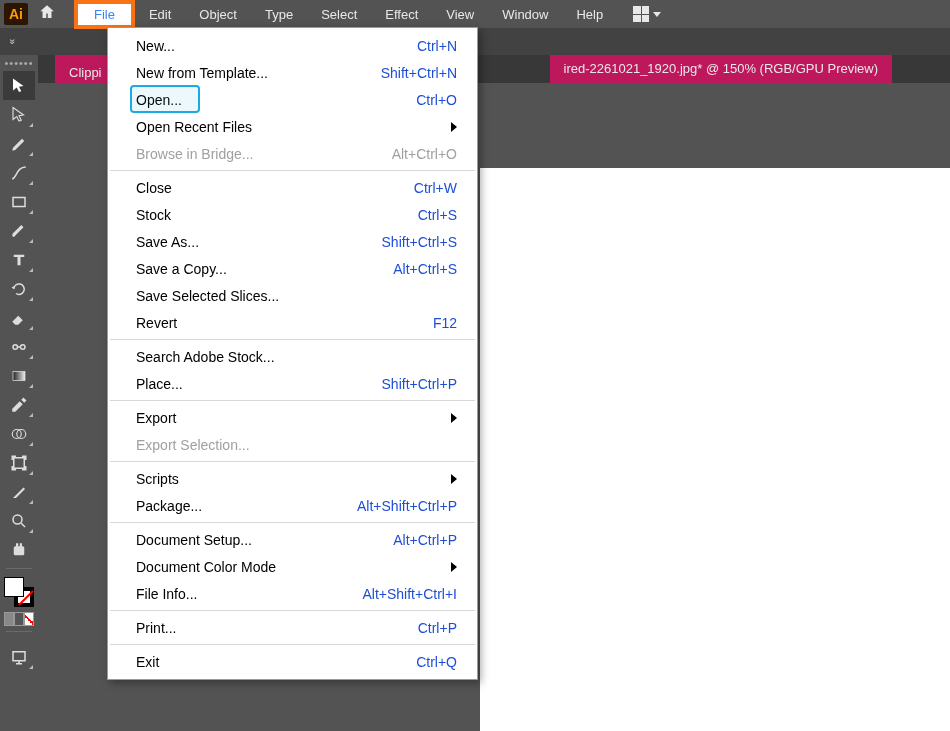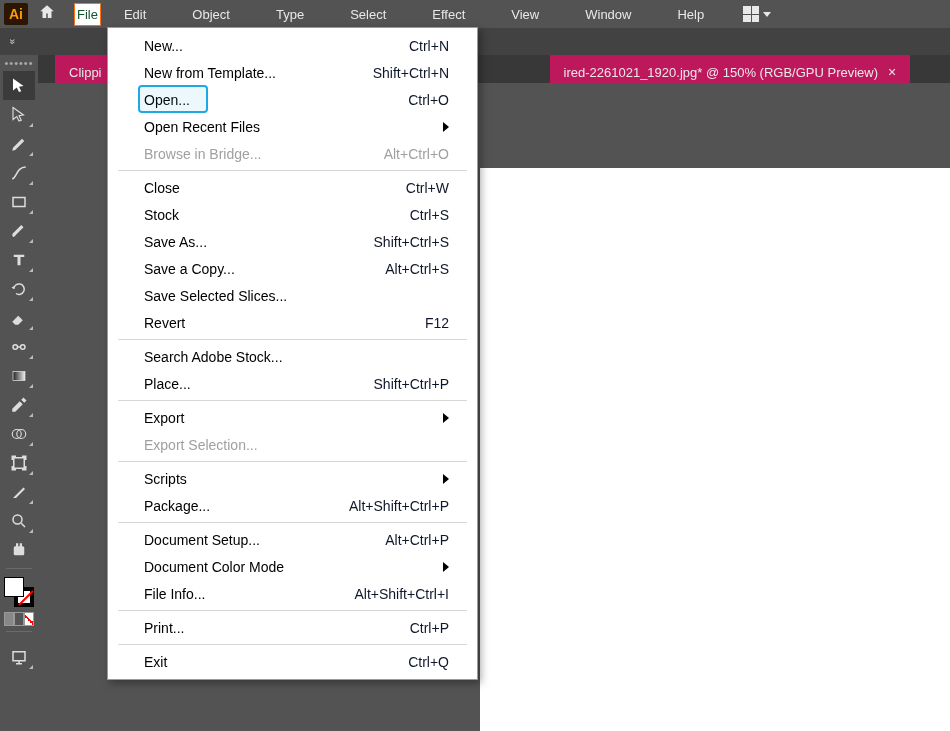--- a/index.html
+++ b/index.html
@@ -30,29 +30,29 @@
     display: flex; align-items: center; justify-content: center;
     border-radius: 2px;
     margin-right: 10px;
   }
   .home-icon {
     color: #e8e8e8;
     font-size: 17px;
     margin-right: 18px;
   }
   .menu-item {
-    padding: 5px 23px;
+    padding: 5px 14px;
     color: #e8e8e8;
     cursor: default;
   }
   .menu-item.active {
     background: #fff;
-    color: #14532d;
-    border: 1px solid #f97316;
-    padding: 3px 2px;
+    color: #3b82f6;
+    border: 4px solid #f97316;
+    padding: 3px 16px;
   }
   .menubar-right {
     margin-left: 16px;
     display: flex;
     align-items: center;
     gap: 4px;
   }
   .workspace-icon {
     width: 16px; height: 16px;
     display: grid; grid-template-columns: 1fr 1fr; grid-template-rows: 1fr 1fr;
@@ -185,32 +185,32 @@
   .dropdown {
     position: absolute;
     left: 107px;
     top: 27px;
     width: 371px;
     background: #fff;
     border: 1px solid #9a9a9a;
     box-shadow: 3px 3px 8px rgba(0,0,0,.35);
     font-size: 14px;
     color: #000;
-    padding: 4px 8px;
+    padding: 4px 0;
     z-index: 100;
   }
   .dd-item {
     display: flex;
     align-items: center;
     justify-content: space-between;
     padding: 4px 20px 4px 28px;
     height: 27px;
     cursor: default;
   }
-  .dd-item .shortcut { color: #0f172a; font-size: 14px; }
+  .dd-item .shortcut { color: #1d4ed8; font-size: 14px; }
   .dd-item.disabled, .dd-item.disabled .shortcut { color: #a0a0a0; }
   .dd-item.highlight {
     position: relative;
   }
   .dd-item.highlight::before {
     content:"";
     position:absolute;
     left:22px; top:-1px; right:auto;
     width:66px; height:24px;
     border:2px solid #1da8e6;
@@ -260,21 +260,21 @@
 
 <div class="control-bar">
   <div class="expand-handle">»</div>
 </div>
 
 <div class="tabs-row">
   <div class="tab" style="white-space:nowrap; overflow:hidden;">
     <span>Clippi</span>
     <span style="flex:1"></span>
   </div>
-  <div class="tab" style="margin-left:424px; white-space:nowrap;">
+  <div class="tab" style="margin-left:424px; white-space:nowrap;flex-direction:column;">
     <span>ired-2261021_1920.jpg* @ 150% (RGB/GPU Preview)</span>
     <span class="tab-close">×</span>
   </div>
 </div>
 
 <div class="tools-col">
   <div class="tools-drag">••••••</div>
   <div class="tool active">
     <svg viewBox="0 0 24 24" fill="#fff">
         <path d="M4 2l14 10-6 1 3 6-3 1-3-6-5 4z"></path>

